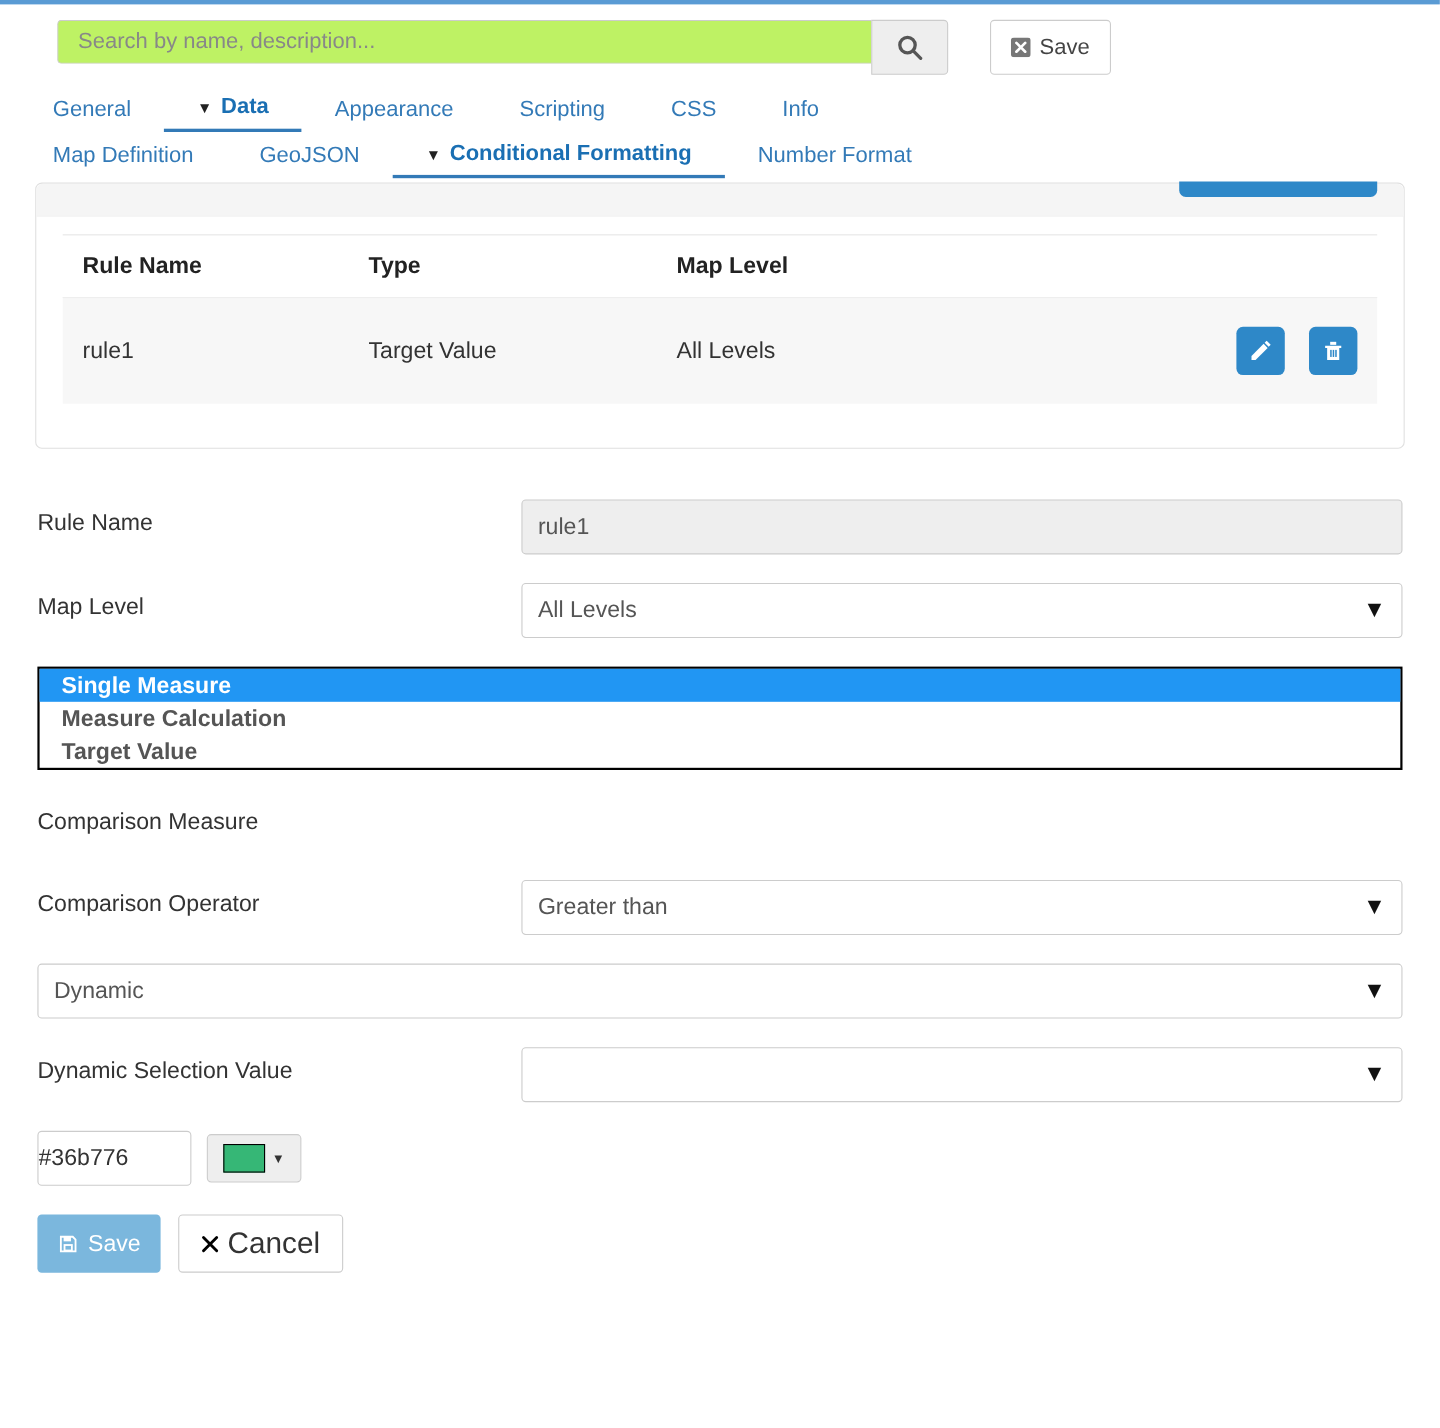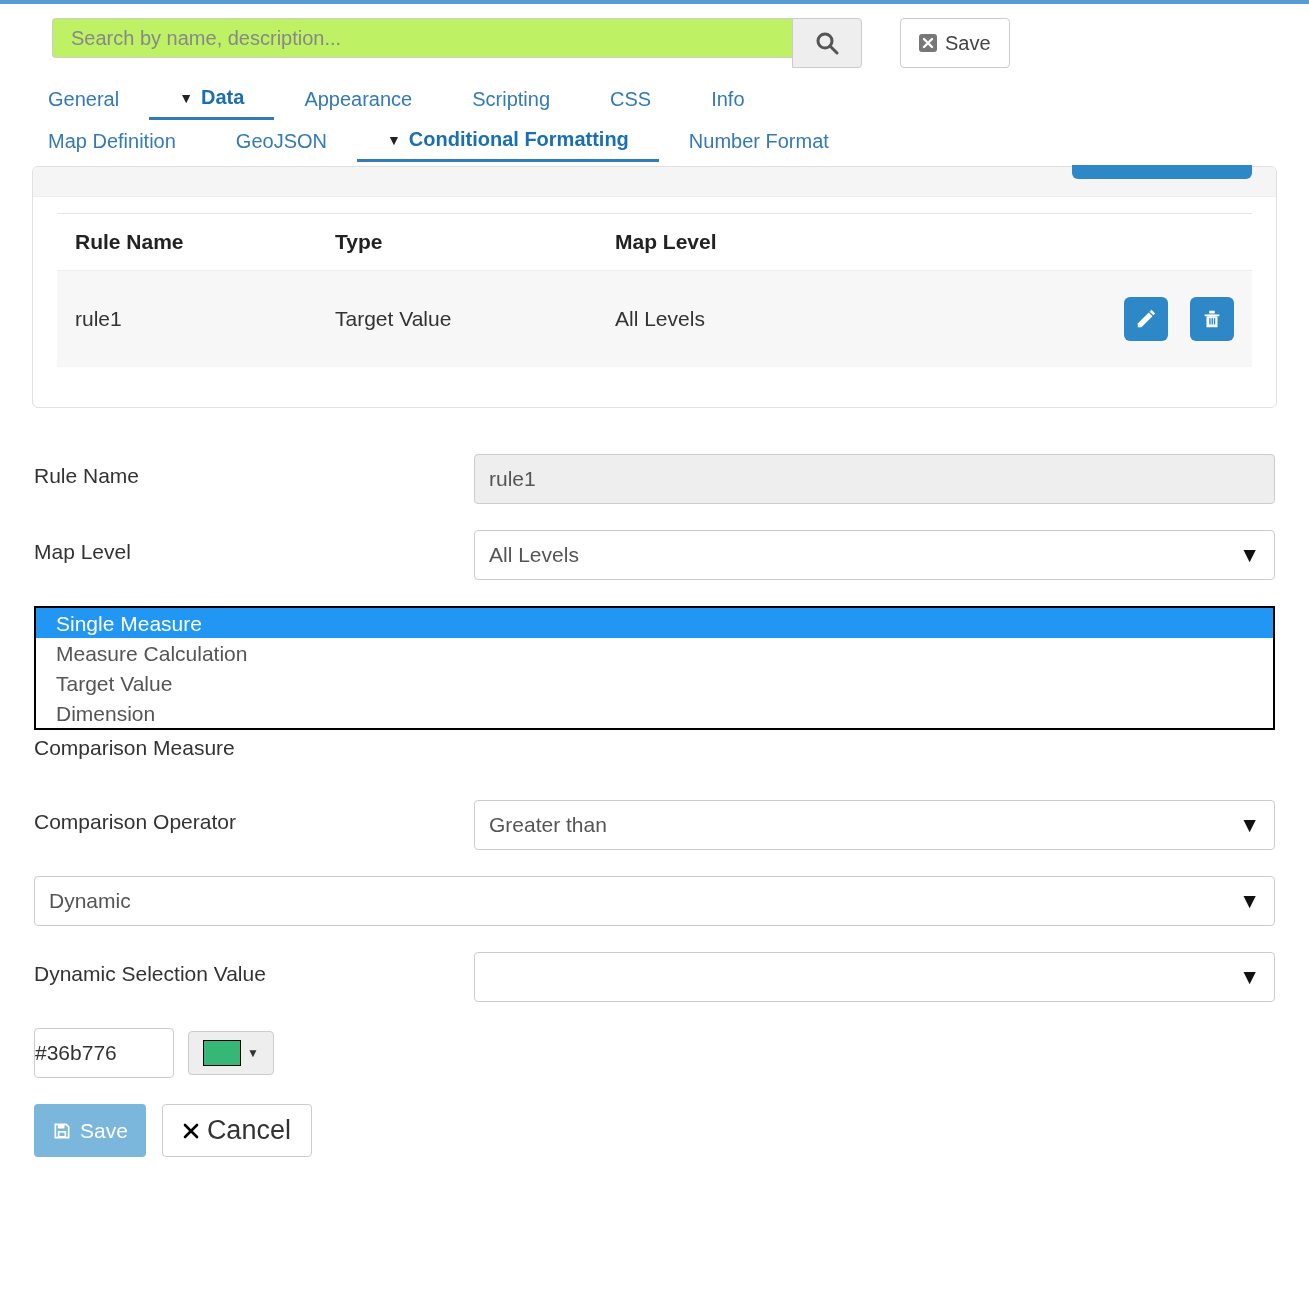--- a/index.html
+++ b/index.html
@@ -28,21 +28,21 @@
   .rules-body-row { display:flex; align-items:center; padding:26px 18px; background:#f7f7f7; border-top:1px solid #eee; font-size:21px; color:#333; }
   .icon-btn { width:44px; height:44px; background:#2e88c8; border:none; border-radius:6px; display:flex; align-items:center; justify-content:center; cursor:pointer; }
   .form-area { margin-top:46px; padding: 0 2px; }
   .form-row { display:flex; align-items:flex-start; margin-bottom:26px; }
   .form-label { flex: 0 0 440px; font-size:21px; color:#333; padding-top:10px; }
   .form-field { flex: 1 1 auto; position:relative; }
   .text-input { width:100%; height:50px; border:1px solid #ccc; border-radius:4px; padding:0 14px; font-size:21px; color:#555; background:#eee; }
   .select-look { width:100%; height:50px; border:1px solid #ccc; border-radius:4px; padding:0 14px; font-size:21px; color:#555; background:#fff; display:flex; align-items:center; justify-content:space-between; cursor:pointer; }
   .select-look .chev-d { font-weight:bold; color:#111; }
   .dropdown-open { position:absolute; left:0; right:0; top:0; background:#fff; border:2px solid #000; z-index:10; font-size:21px; }
-  .dropdown-open .opt { padding:4px 20px 2px; color:#555; cursor:pointer; }
+  .dropdown-open .opt { padding:4px 20px 2px; color:#555; cursor:pointer;font-weight:bold; }
   .dropdown-open .opt.selected { background:#2196f3; color:#fff; }
   .color-row { display:flex; gap:14px; align-items:center; }
   .color-input { width:140px; height:50px; border:1px solid #ccc; border-radius:4px; padding:0 0; font-size:21px; color:#333; background:#fff; }
   .color-swatch-wrap { width:86px; height:44px; border:1px solid #ccc; border-radius:4px; background:#eee; display:flex; align-items:center; justify-content:center; gap:6px; cursor:pointer; }
   .color-swatch { width:38px; height:26px; background:#36b776; border:1px solid #000; }
   .buttons-row { display:flex; gap:16px; margin-top:20px; }
   .btn-save { background:#7bb7dd; color:#fff; border:none; border-radius:4px; padding:10px 18px; font-size:21px; display:flex; align-items:center; gap:8px; cursor:pointer; }
   .btn-cancel { background:#fff; color:#333; border:1px solid #ccc; border-radius:4px; padding:10px 20px; font-size:27px; display:flex; align-items:center; gap:8px; cursor:pointer; }
   svg { display:block; }
 </style>
@@ -173,21 +173,20 @@
         </div>
       </div>
     </div>
 
     <div class="form-row" style="margin-bottom:70px;">
       <div class="form-field" style="height:50px;">
         <div class="dropdown-open">
           <div class="opt selected">Single Measure</div>
           <div class="opt">Measure Calculation</div>
           <div class="opt">Target Value</div>
-          <div class="opt">Dimension</div>
         </div>
       </div>
     </div>
 
     <div class="form-row" style="margin-bottom:40px;">
       <div class="form-label">Comparison Measure</div>
       <div class="form-field"></div>
     </div>
 
     <div class="form-row">

